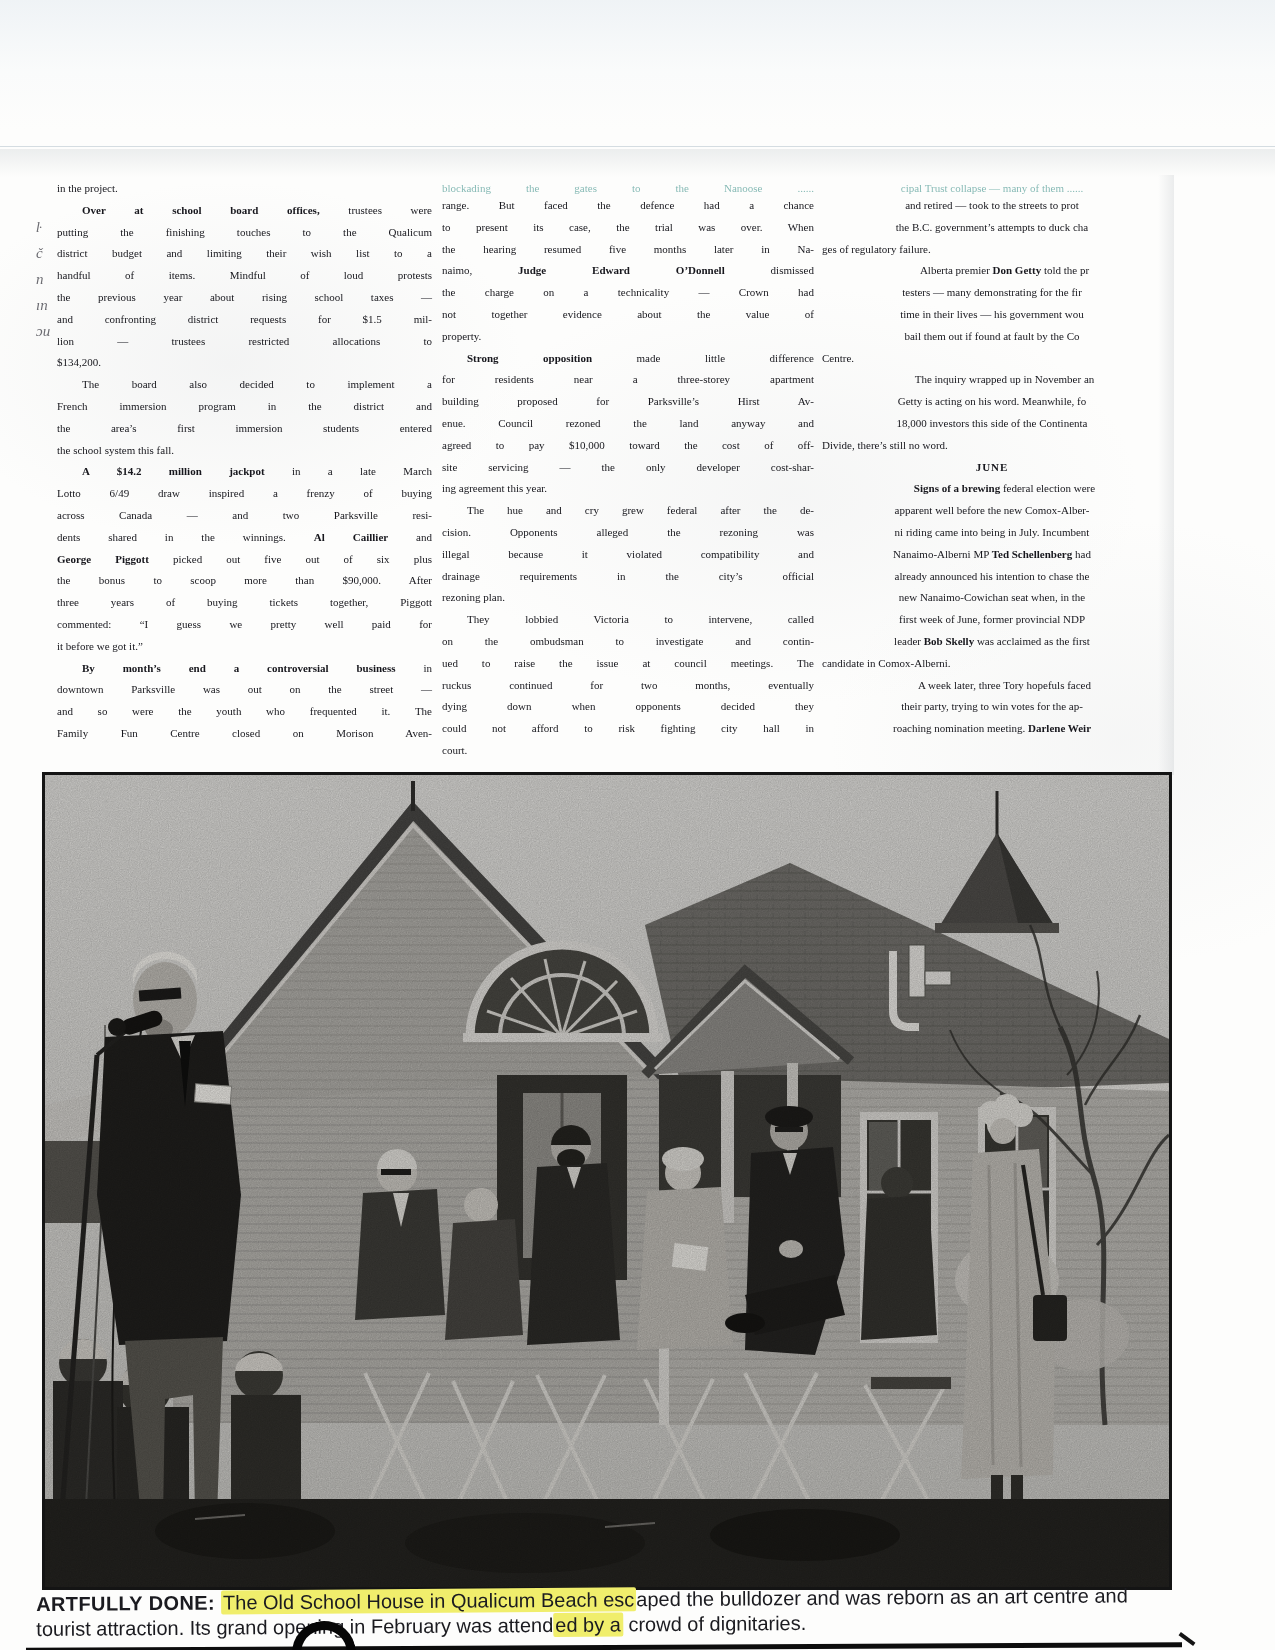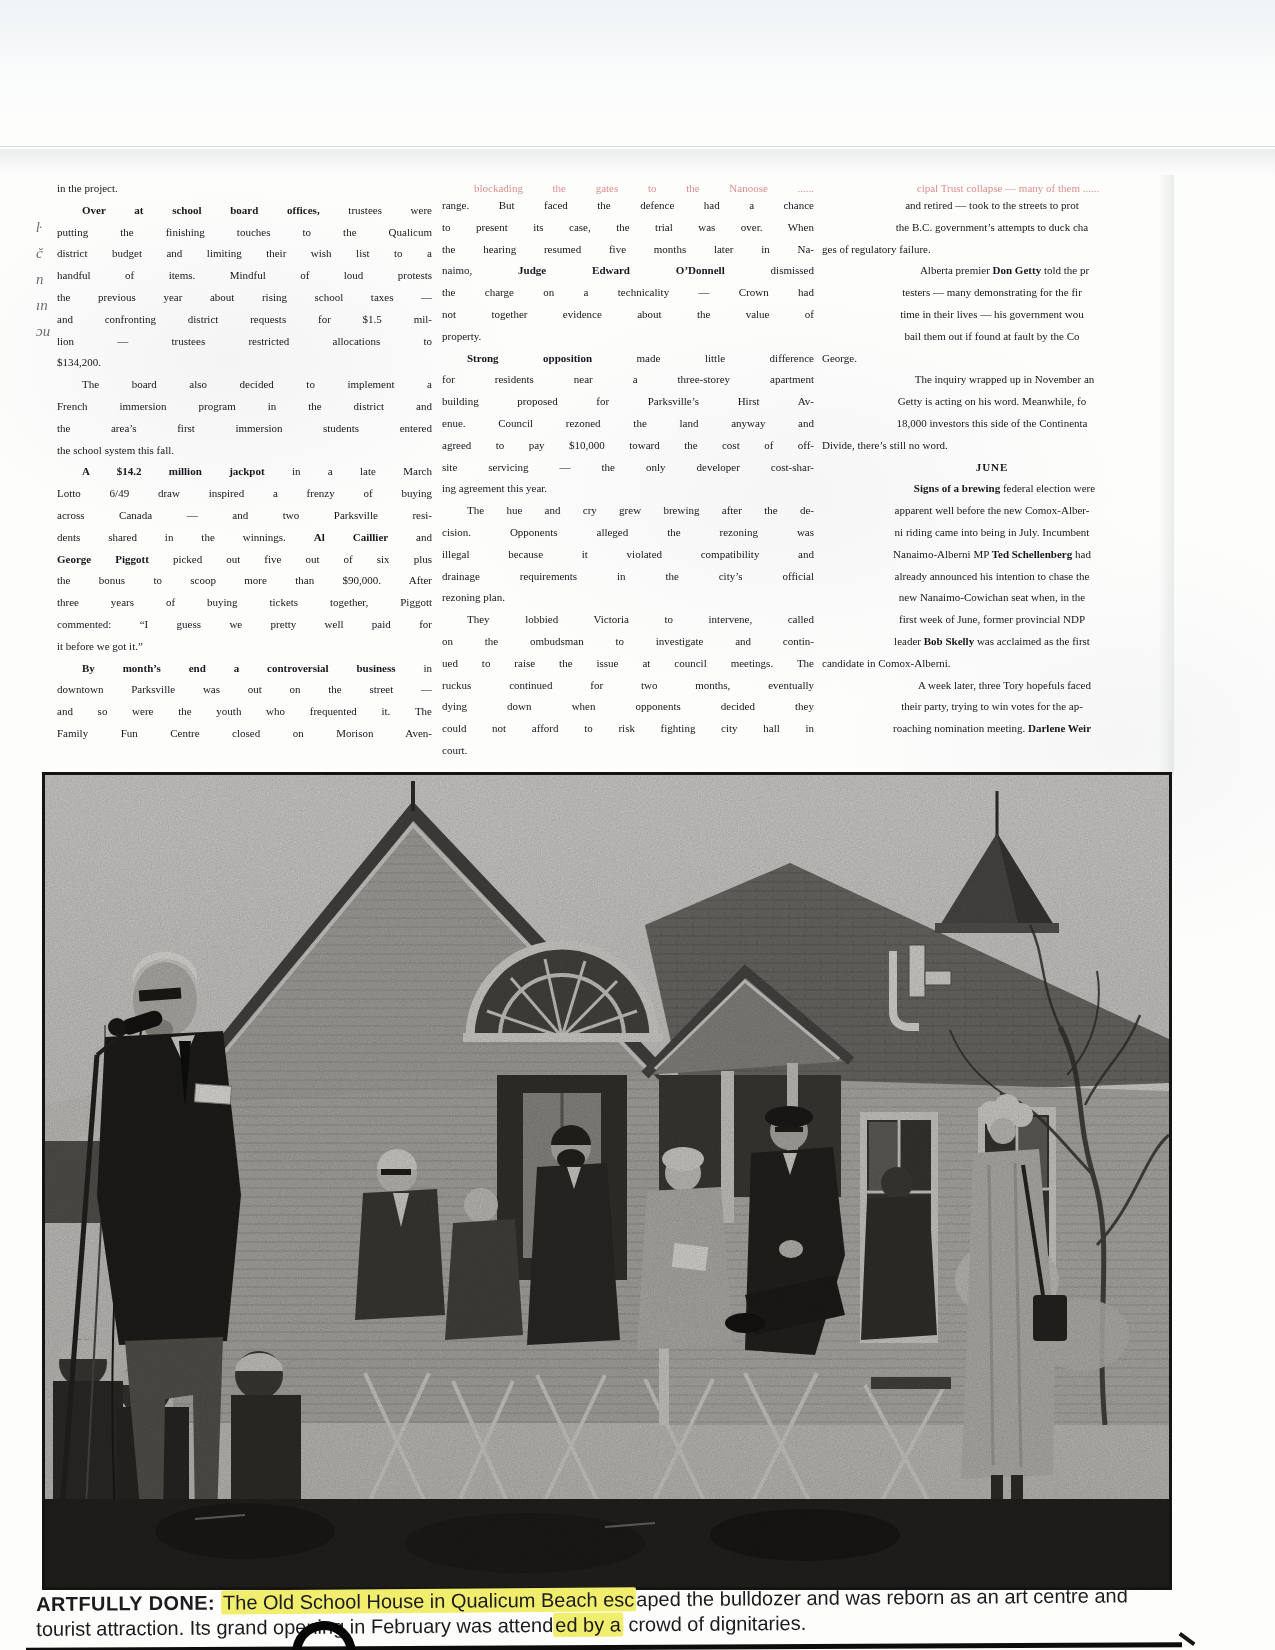--- a/index.html
+++ b/index.html
@@ -20,21 +20,21 @@
   .article{position:absolute;left:0;top:0;}
   .col{position:absolute;top:178px;font-size:11px;line-height:21.8px;}
   .c1{left:57px;width:375px;}
   .c2{left:442px;width:372px;}
   .c3{left:822px;width:340px;overflow:hidden;}
   .line{text-align:justify;text-align-last:justify;}
   .c3 .line{text-align:center;text-align-last:auto;white-space:nowrap;overflow:hidden;}
   .line.short{text-align-last:left;}
   .line.ctr{text-align:right;text-align-last:center;letter-spacing:1px;}
   .line.ind{padding-left:25px;}
-  .line.cut{height:17px;overflow:hidden;opacity:.5;filter:blur(.45px);color:#b91c1c;margin-left:32px;}
+  .line.cut{height:17px;overflow:hidden;opacity:.5;filter:blur(.45px);color:#0f766e;}
   .line b{font-weight:bold;}
   
   .margin-marks{position:absolute;left:36px;top:214px;width:18px;font-size:15px;line-height:26px;
         color:#3d3d45;opacity:.75;filter:blur(.3px);font-style:italic;}
   .margin-marks span{display:block;}
   
   .photo{position:absolute;left:42px;top:772px;width:1130px;height:818px;margin:0;
         border:3px solid #141414;box-sizing:border-box;background:#c7c6c3;}
   .photo svg{display:block;width:100%;height:100%;}
   
@@ -104,21 +104,21 @@
         <div class="line">the charge on a technicality — Crown had</div>
         <div class="line">not together evidence about the value of</div>
         <div class="line short">property.</div>
         <div class="line ind"><b>Strong opposition</b> made little difference</div>
         <div class="line">for residents near a three-storey apartment</div>
         <div class="line">building proposed for Parksville’s Hirst Av-</div>
         <div class="line">enue. Council rezoned the land anyway and</div>
         <div class="line">agreed to pay $10,000 toward the cost of off-</div>
         <div class="line">site servicing — the only developer cost-shar-</div>
         <div class="line short">ing agreement this year.</div>
-        <div class="line ind">The hue and cry grew brewing after the de-</div>
+        <div class="line ind">The hue and cry grew federal after the de-</div>
         <div class="line">cision. Opponents alleged the rezoning was</div>
         <div class="line">illegal because it violated compatibility and</div>
         <div class="line">drainage requirements in the city’s official</div>
         <div class="line short">rezoning plan.</div>
         <div class="line ind">They lobbied Victoria to intervene, called</div>
         <div class="line">on the ombudsman to investigate and contin-</div>
         <div class="line">ued to raise the issue at council meetings. The</div>
         <div class="line">ruckus continued for two months, eventually</div>
         <div class="line">dying down when opponents decided they</div>
         <div class="line">could not afford to risk fighting city hall in</div>
@@ -126,21 +126,21 @@
       </div>
     <div class="col c3">
         <div class="line cut">cipal Trust collapse — many of them ......</div>
         <div class="line">and retired — took to the streets to prot</div>
         <div class="line">the B.C. government’s attempts to duck cha</div>
         <div class="line short">ges of regulatory failure.</div>
         <div class="line ind">Alberta premier <b>Don Getty</b> told the pr</div>
         <div class="line">testers — many demonstrating for the fir</div>
         <div class="line">time in their lives — his government wou</div>
         <div class="line">bail them out if found at fault by the Co</div>
-        <div class="line short">George.</div>
+        <div class="line short">Centre.</div>
         <div class="line ind">The inquiry wrapped up in November an</div>
         <div class="line">Getty is acting on his word. Meanwhile, fo</div>
         <div class="line">18,000 investors this side of the Continenta</div>
         <div class="line short">Divide, there’s still no word.</div>
         <div class="line ctr"><b>JUNE</b></div>
         <div class="line ind"><b>Signs of a brewing</b> federal election were</div>
         <div class="line">apparent well before the new Comox-Alber-</div>
         <div class="line">ni riding came into being in July. Incumbent</div>
         <div class="line">Nanaimo-Alberni MP <b>Ted Schellenberg</b> had</div>
         <div class="line">already announced his intention to chase the</div>

